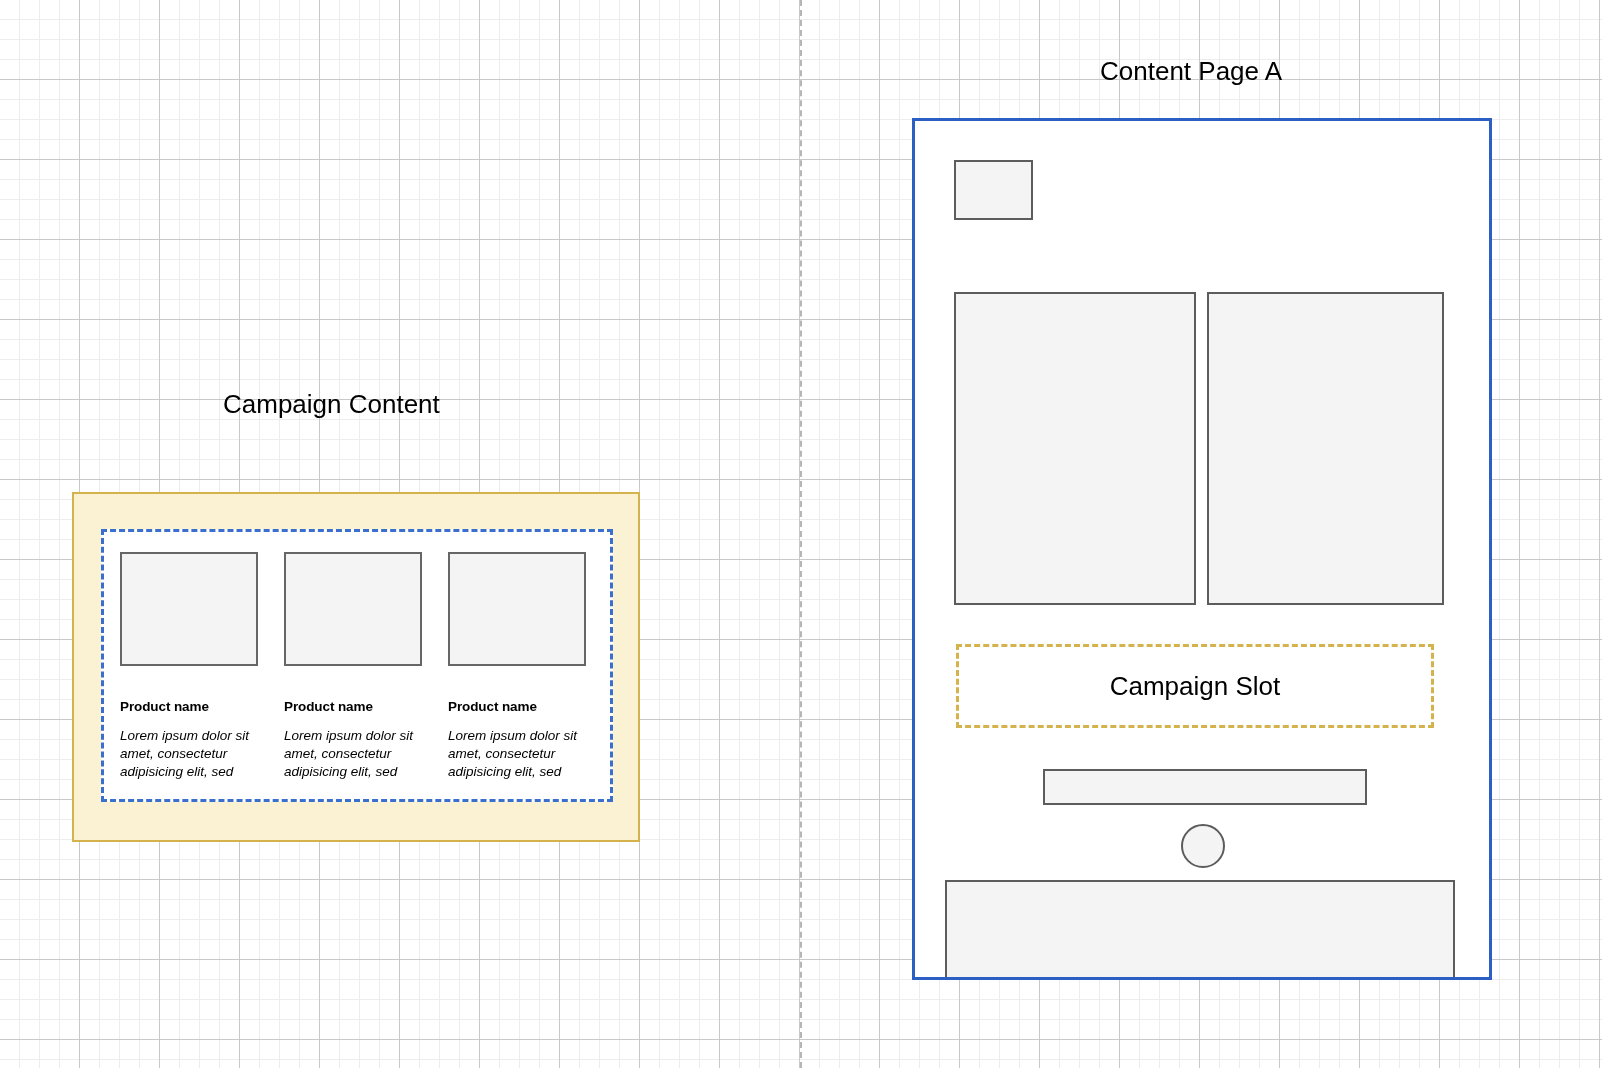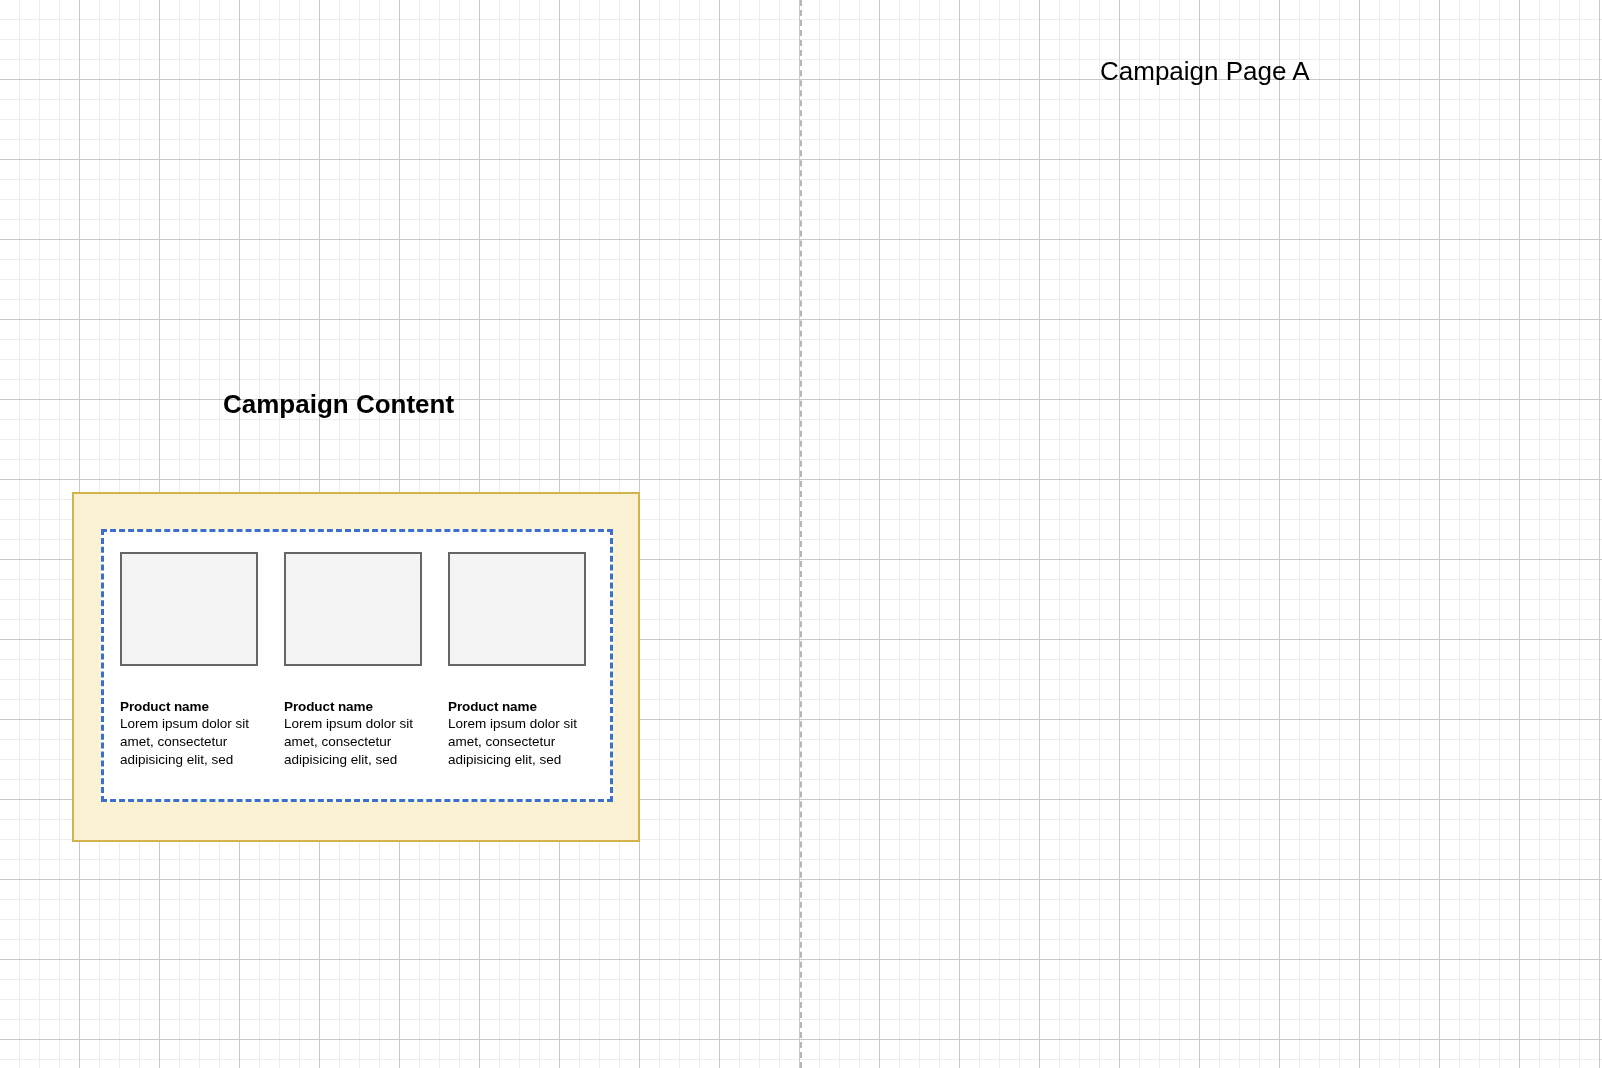--- a/index.html
+++ b/index.html
@@ -96,26 +96,27 @@
   }
   .product-title {
     margin-top: 33px;
     font-size: 13.5px;
     font-weight: bold;
     color: #000000;
     line-height: 16px;
     letter-spacing: -0.1px;
   }
   .product-desc {
-    margin-top: 0;
+    margin-top: 12px;
     font-size: 13.5px;
     font-weight: 400;
     color: #000000;
     line-height: 18px;
     width: 150px;
+    font-style: italic;
   }
 
   
   #landing-page-frame {
     position: absolute;
     left: 912px;
     top: 118px;
     width: 580px;
     height: 862px;
     background: #ffffff;
@@ -168,21 +169,21 @@
     white-space: nowrap;
   }
 </style>
 </head>
 <body>
 
 <div id="canvas">
 
   <div class="page-divider" style="left:800px;"></div>
 
-  <div class="group-title" style="left:223px; top:389px;font-weight:bold;">Campaign Content</div>
+  <div class="group-title" style="left:223px; top:389px;">Campaign Content</div>
 
   <div id="campaign-content-container"></div>
 
   <div id="product-grid-frame"></div>
 
   <div class="product-cards">
 
     <div class="product-card">
       <div class="product-thumb"></div>
       <div class="product-title">Product name</div>
@@ -196,16 +197,35 @@
     </div>
 
     <div class="product-card">
       <div class="product-thumb"></div>
       <div class="product-title">Product name</div>
       <div class="product-desc">Lorem ipsum dolor sit amet, consectetur adipisicing elit, sed</div>
     </div>
 
   </div>
 
-  <div class="group-title" style="left:1100px; top:56px;">Campaign Page A</div>
-
+  <div class="group-title" style="left:1100px; top:56px;">Content Page A</div>
+
+  <div id="landing-page-frame">
+
+    <div class="wf-box" id="logo-box"></div>
+
+    <div class="wf-box" id="hero-left"></div>
+
+    <div class="wf-box" id="hero-right"></div>
+
+    <div id="campaign-slot">
+      <span id="campaign-slot-label">Campaign Slot</span>
+    </div>
+
+    <div class="wf-box" id="cta-bar"></div>
+
+    <div id="avatar-circle"></div>
+
+    <div class="wf-box" id="footer-box"></div>
+
+  </div>
 
 </div>
 
 </body></html>

